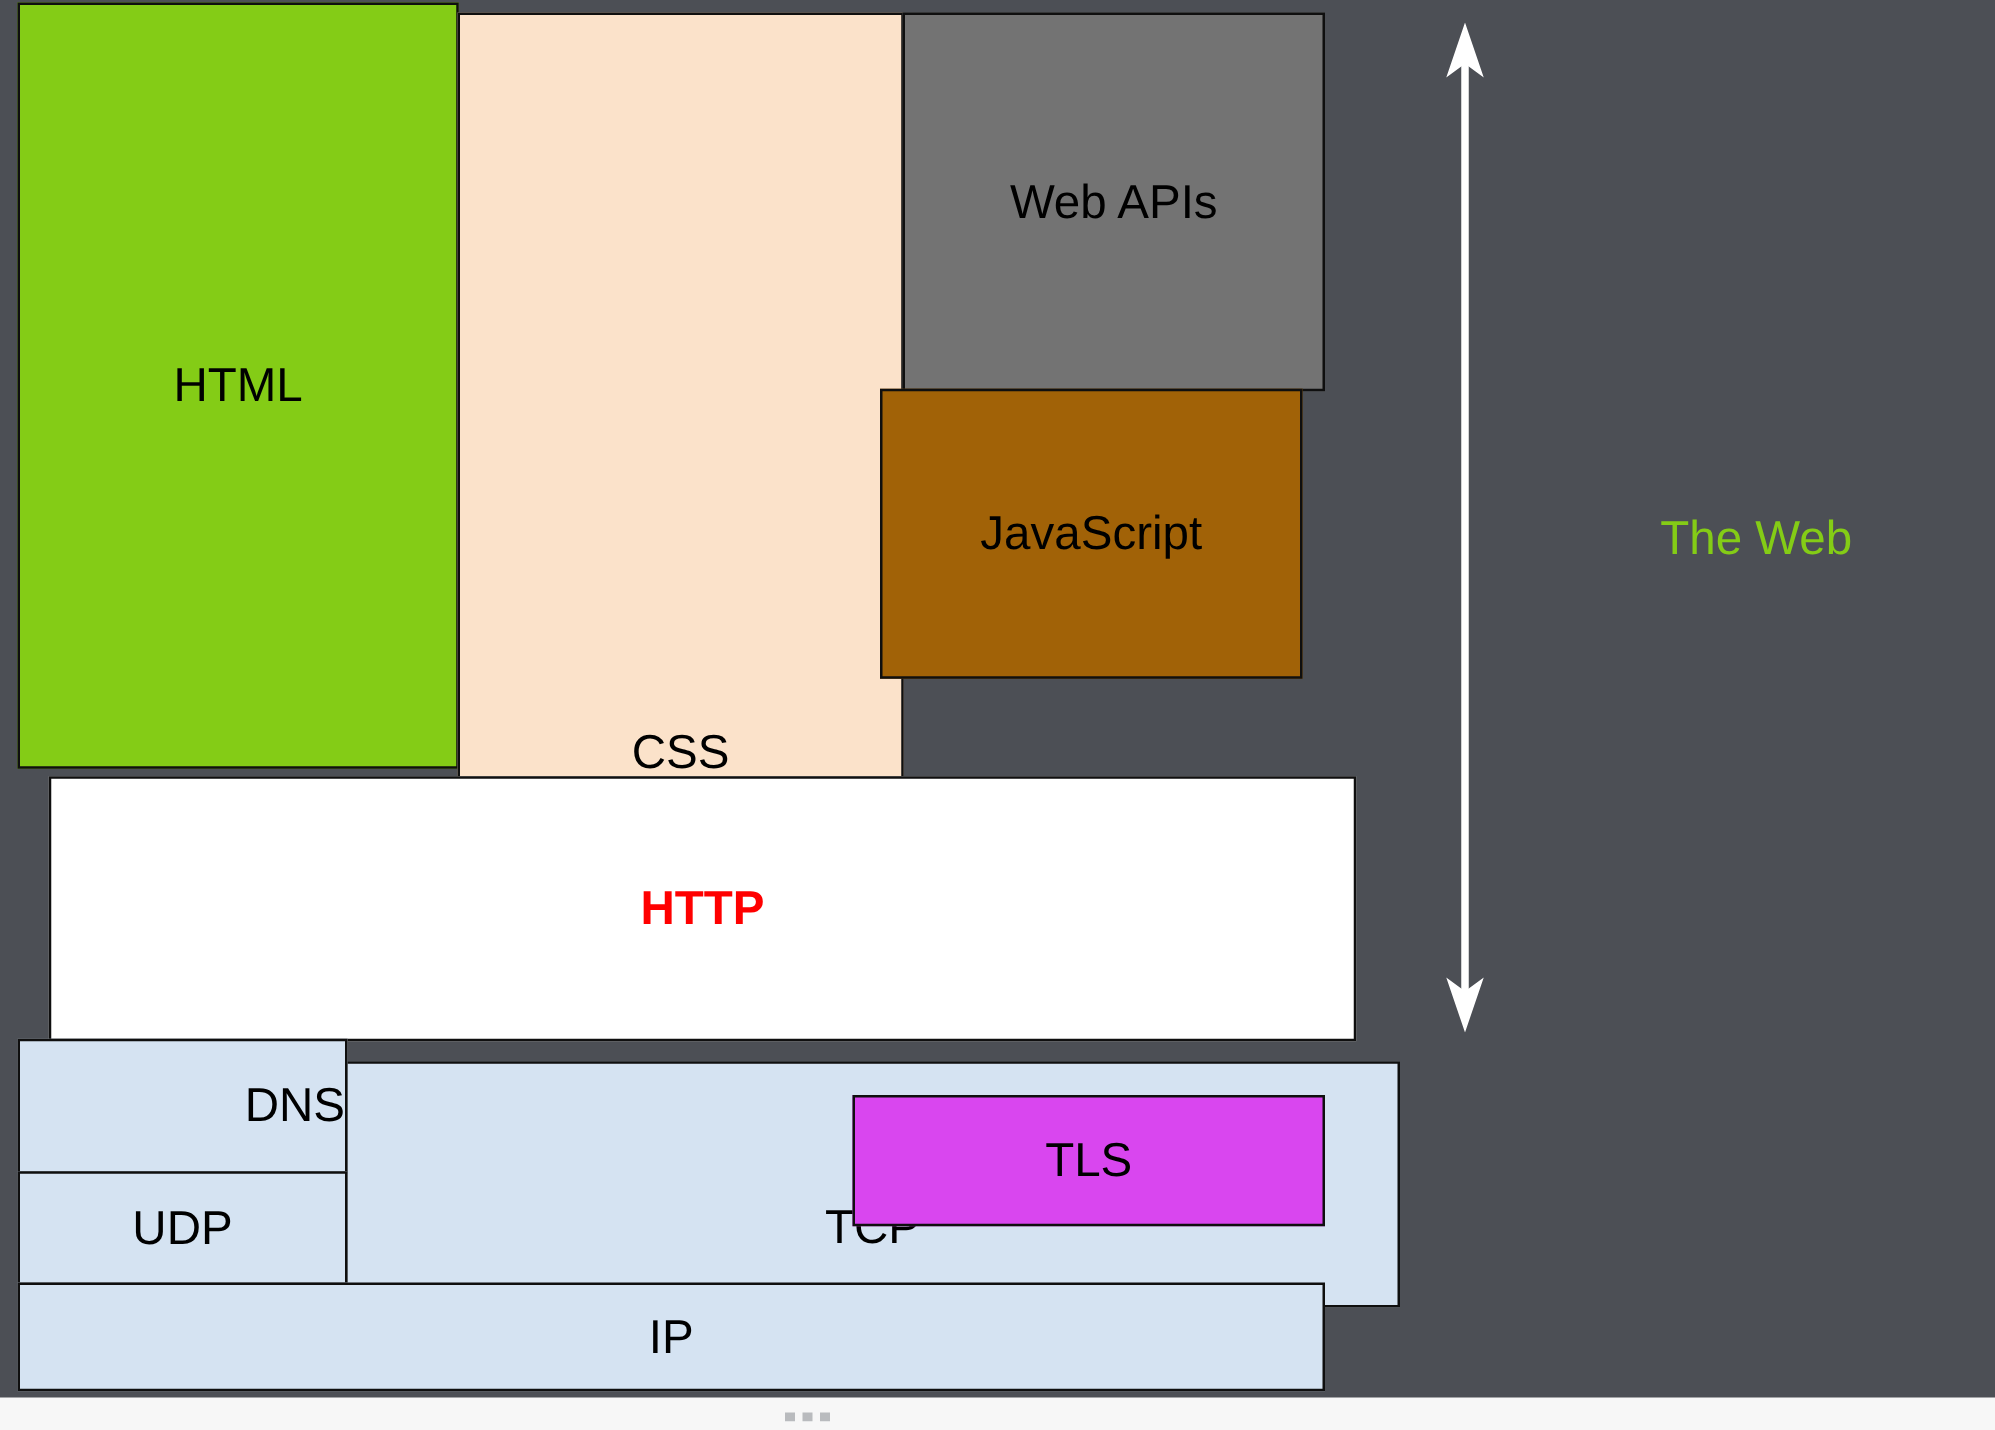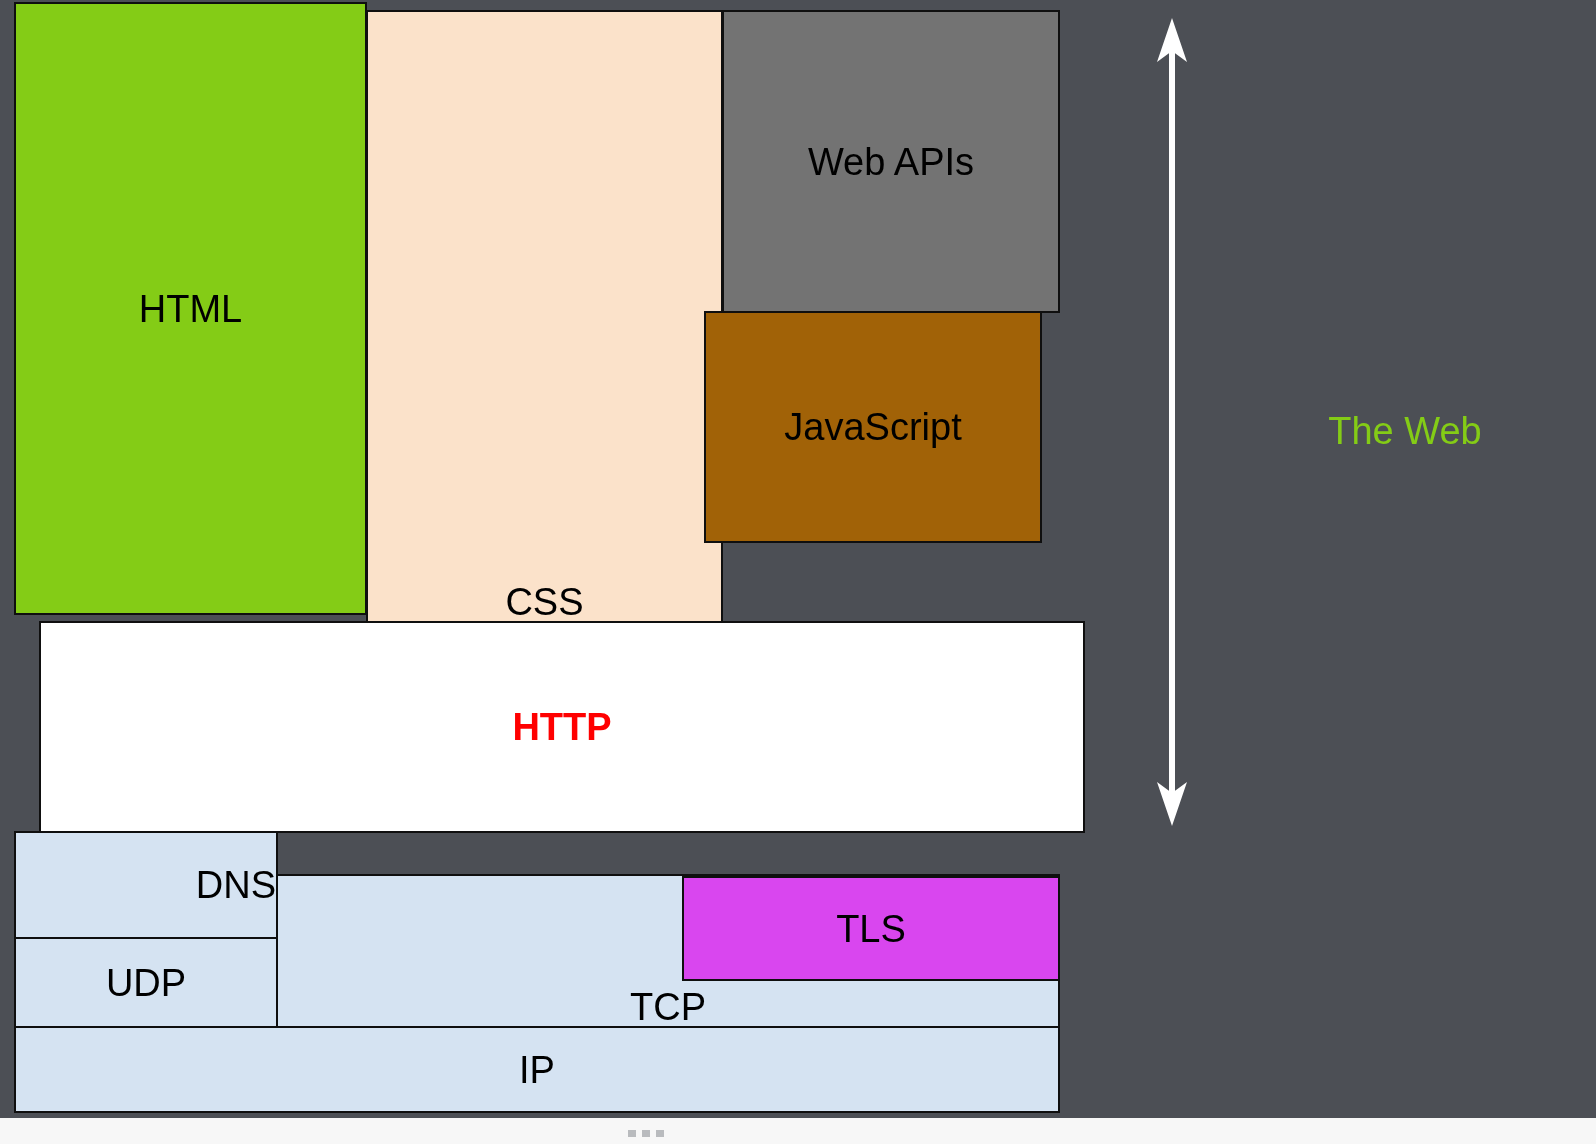--- a/index.html
+++ b/index.html
@@ -54,21 +54,21 @@
     justify-content: center;
     color: #000000;
     font-size: 38px;
     line-height: 1;
   }
   .box-html   { left: 14px;  top: 2px;   width: 353px; height: 613px; background: #84cc16; }
   .box-css    { left: 366px; top: 10px;   width: 357px; height: 613px; background: #fbe2ca; align-items: flex-end; }
   .box-webapi { left: 722px; top: 10px;   width: 338px; height: 303px; background: #737373; }
   .box-js     { left: 704px; top: 311px;  width: 338px; height: 232px; background: #a16207; }
   .box-http   { left: 14px;  top: 621px;  width: 1046px; height: 212px; background: #ffffff; margin-left: 25px; }
-  .box-tcp    { left: 276px; top: 874px;  width: 784px;  height: 197px; background: #d5e3f2; }
+  .box-tcp    { left: 276px; top: 849px;  width: 844px;  height: 197px; background: #d5e3f2; }
   .box-dns    { left: 14px;  top: 831px;  width: 264px;  height: 108px; background: #d5e3f2; justify-content: flex-end; }
   .box-udp    { left: 14px;  top: 937px;  width: 264px;  height: 91px;  background: #d5e3f2; }
   .box-tls    { left: 682px; top: 876px;  width: 378px;  height: 105px; background: #d946ef; }
   .box-ip     { left: 14px;  top: 1026px; width: 1046px; height: 87px;  background: #d5e3f2; }
 
   .box-http .label {
     color: #ff0000;
     font-weight: bold;
     font-size: 38px;
   }

